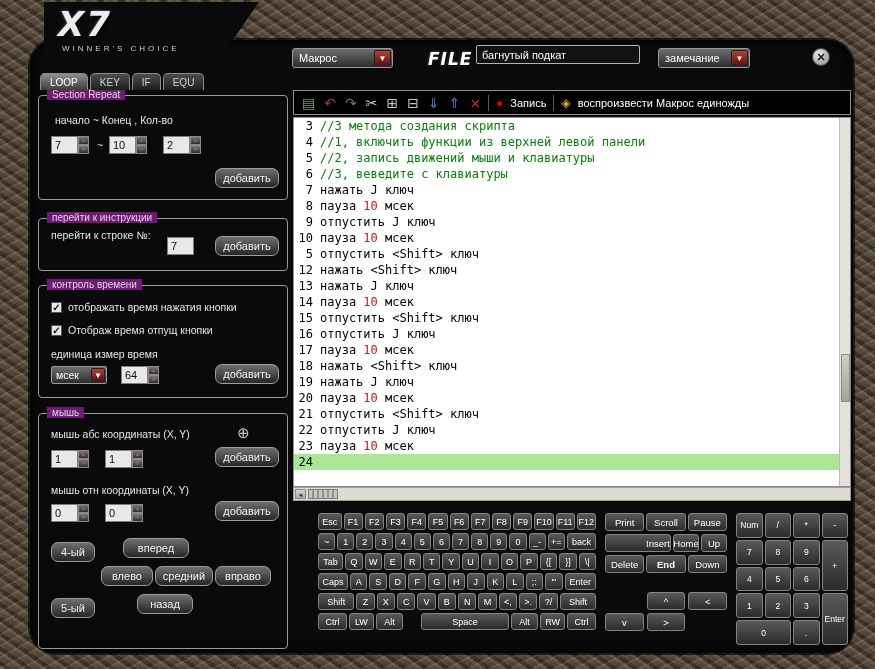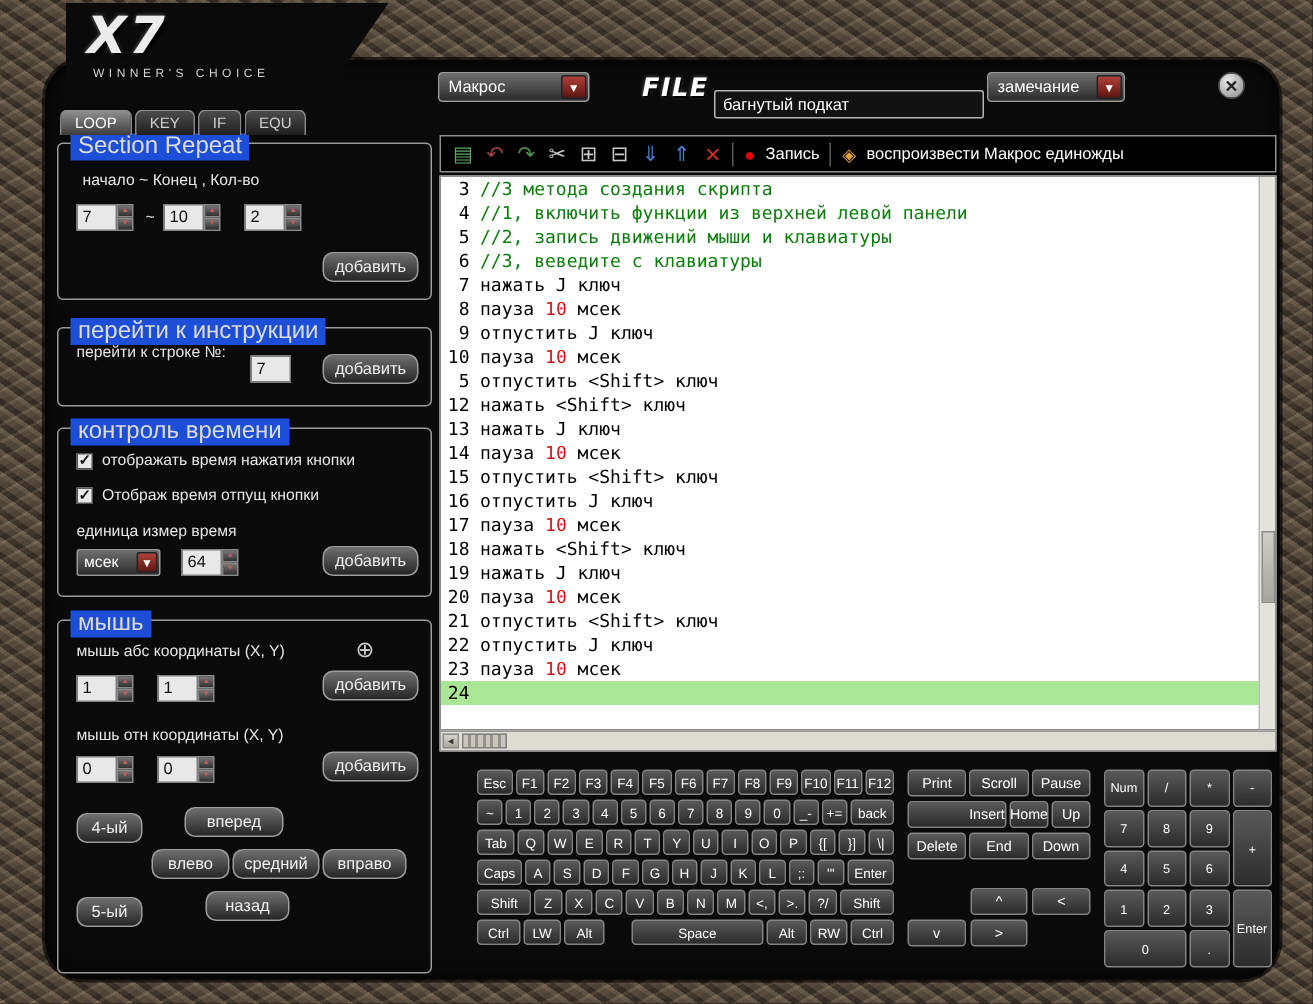--- a/index.html
+++ b/index.html
@@ -43,22 +43,22 @@
     background: radial-gradient(circle at 35% 30%, #e8e8e8, #8a8a8a);
     border:1px solid #4a4a4a; color:#222; font-size:11px; font-weight:bold;
     display:flex; align-items:center; justify-content:center; cursor:pointer; }
   
   .tabs { position:absolute; left:10px; top:33px; display:flex; gap:2px; z-index:2; }
   .tab { background:linear-gradient(#4c4c4c,#1e1e1e); border:1px solid #8a8a8a; border-bottom:none;
     color:#cfcfcf; font-size:10px; padding:3px 9px 2px; border-radius:5px 5px 0 0; cursor:pointer; }
   .tab.active { background:linear-gradient(#8f8f8f,#3d3d3d); color:#fff; }
   
   .group { position:absolute; left:8px; width:250px; border:1px solid #9a9a9a; border-radius:4px; }
-  .gtitle { position:absolute; top:-7px; left:8px; background:#1d4ed8; padding:0 5px;
-    color:#dcdcdc; font-size:16px; }
+  .gtitle { position:absolute; top:-7px; left:8px; background:#701a75; padding:0 5px;
+    color:#dcdcdc; font-size:10px; }
   .glabel { position:absolute; color:#e6e6e6; font-size:10.5px; }
   .btn { position:absolute; background:linear-gradient(#6e6e6e,#262626); border:1px solid #9e9e9e;
     border-radius:7px; color:#efefef; font-size:11px; padding:3px 0; text-align:center; cursor:pointer;
     font-family:"Liberation Sans",sans-serif; }
   .spinner { position:absolute; display:flex; height:18px; }
   .spinner input { width:27px; height:18px; background:#e8e8e8; border:1px solid #7e7e7e;
     font-size:11px; padding:0 3px; color:#111; font-family:"Liberation Sans",sans-serif; }
   .spin-btns { display:flex; flex-direction:column; width:11px; }
   .spin-btns span { flex:1; background:linear-gradient(#787878,#303030); border:1px solid #8a8a8a;
     color:#c55; font-size:5px; line-height:7px; text-align:center; cursor:pointer; }
@@ -124,21 +124,21 @@
     <div class="logo-sub">WINNER'S CHOICE</div>
   </div>
 
   <div class="panel">
 
     <div class="hdr-item dd" style="left:262px; top:8px; width:101px;">
       <span class="dd-label">Макрос</span>
       <span class="dd-arrow">▼</span>
     </div>
     <div class="hdr-item file-logo" style="left:398px; top:9px;">FILE</div>
-    <div class="hdr-item" style="left:446px; top:20px; width:180px;">
+    <div class="hdr-item" style="left:446px; top:5px; width:164px;">
       <input class="file-input" value="багнутый подкат" style="">
     </div>
     <div class="hdr-item dd" style="left:628px; top:8px; width:92px;">
       <span class="dd-label">замечание</span>
       <span class="dd-arrow">▼</span>
     </div>
     <div class="hdr-item close-btn" style="left:782px; top:8px;">✕</div>
 
     <div class="tabs" id="tabs">
         <div class="tab active">LOOP</div>
@@ -402,21 +402,21 @@
               <div class="key" style="flex: 1 1 0%;">Scroll</div>
               <div class="key" style="flex: 1 1 0%;">Pause</div>
             </div>
             <div class="kb-row">
               <div class="key" style="flex: 1 1 0%; padding-left: 40px;">Insert</div>
               <div class="key" style="flex: 1 1 0%;">Home</div>
               <div class="key" style="flex: 1 1 0%;">Up</div>
             </div>
             <div class="kb-row">
               <div class="key" style="flex: 1 1 0%;">Delete</div>
-              <div class="key" style="flex: 1 1 0%;">End</div>
+              <div class="key" style="flex: 1 1 0%; font-weight: bold;">End</div>
               <div class="key" style="flex: 1 1 0%;">Down</div>
             </div>
           </div>
         <div class="kb-arrows" id="kb-arrows">
             <div class="key" style="grid-column: 2;">^</div>
             <div class="key">&lt;</div>
             <div class="key">v</div>
             <div class="key">&gt;</div>
           </div>
       </div>

